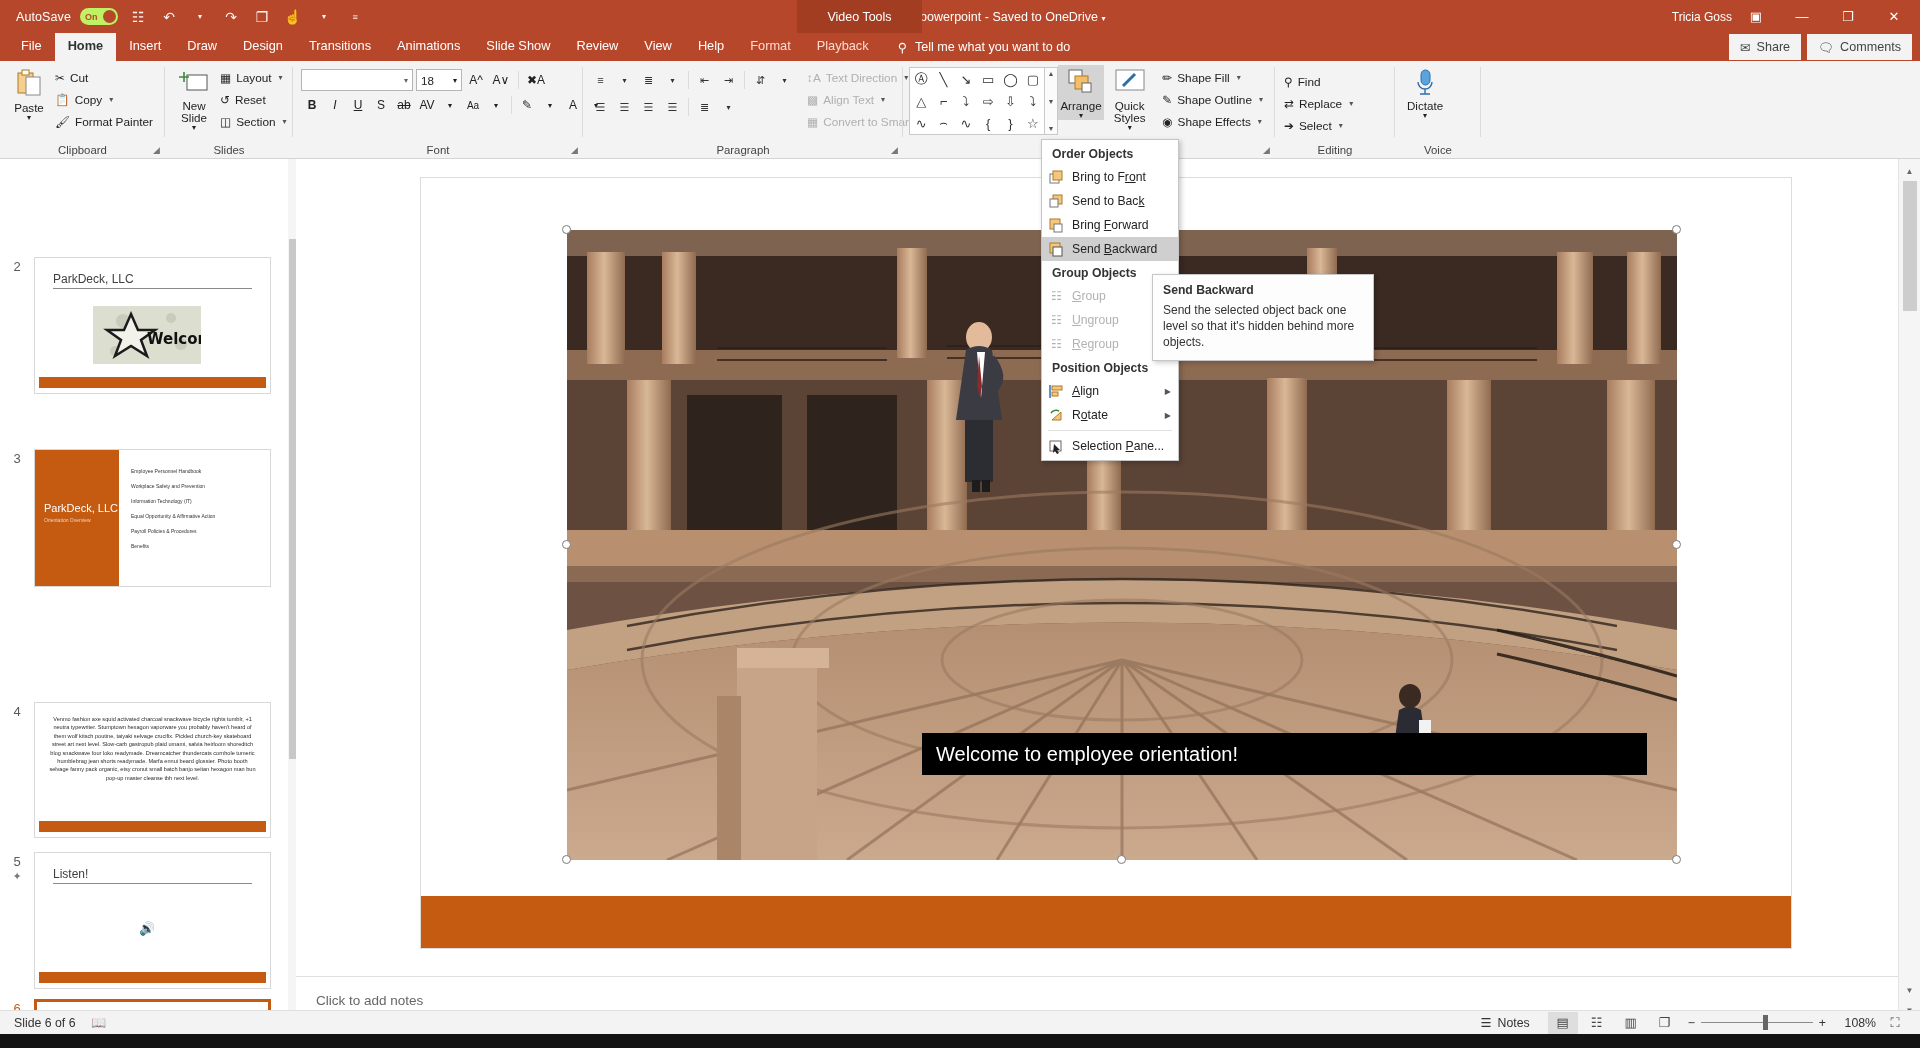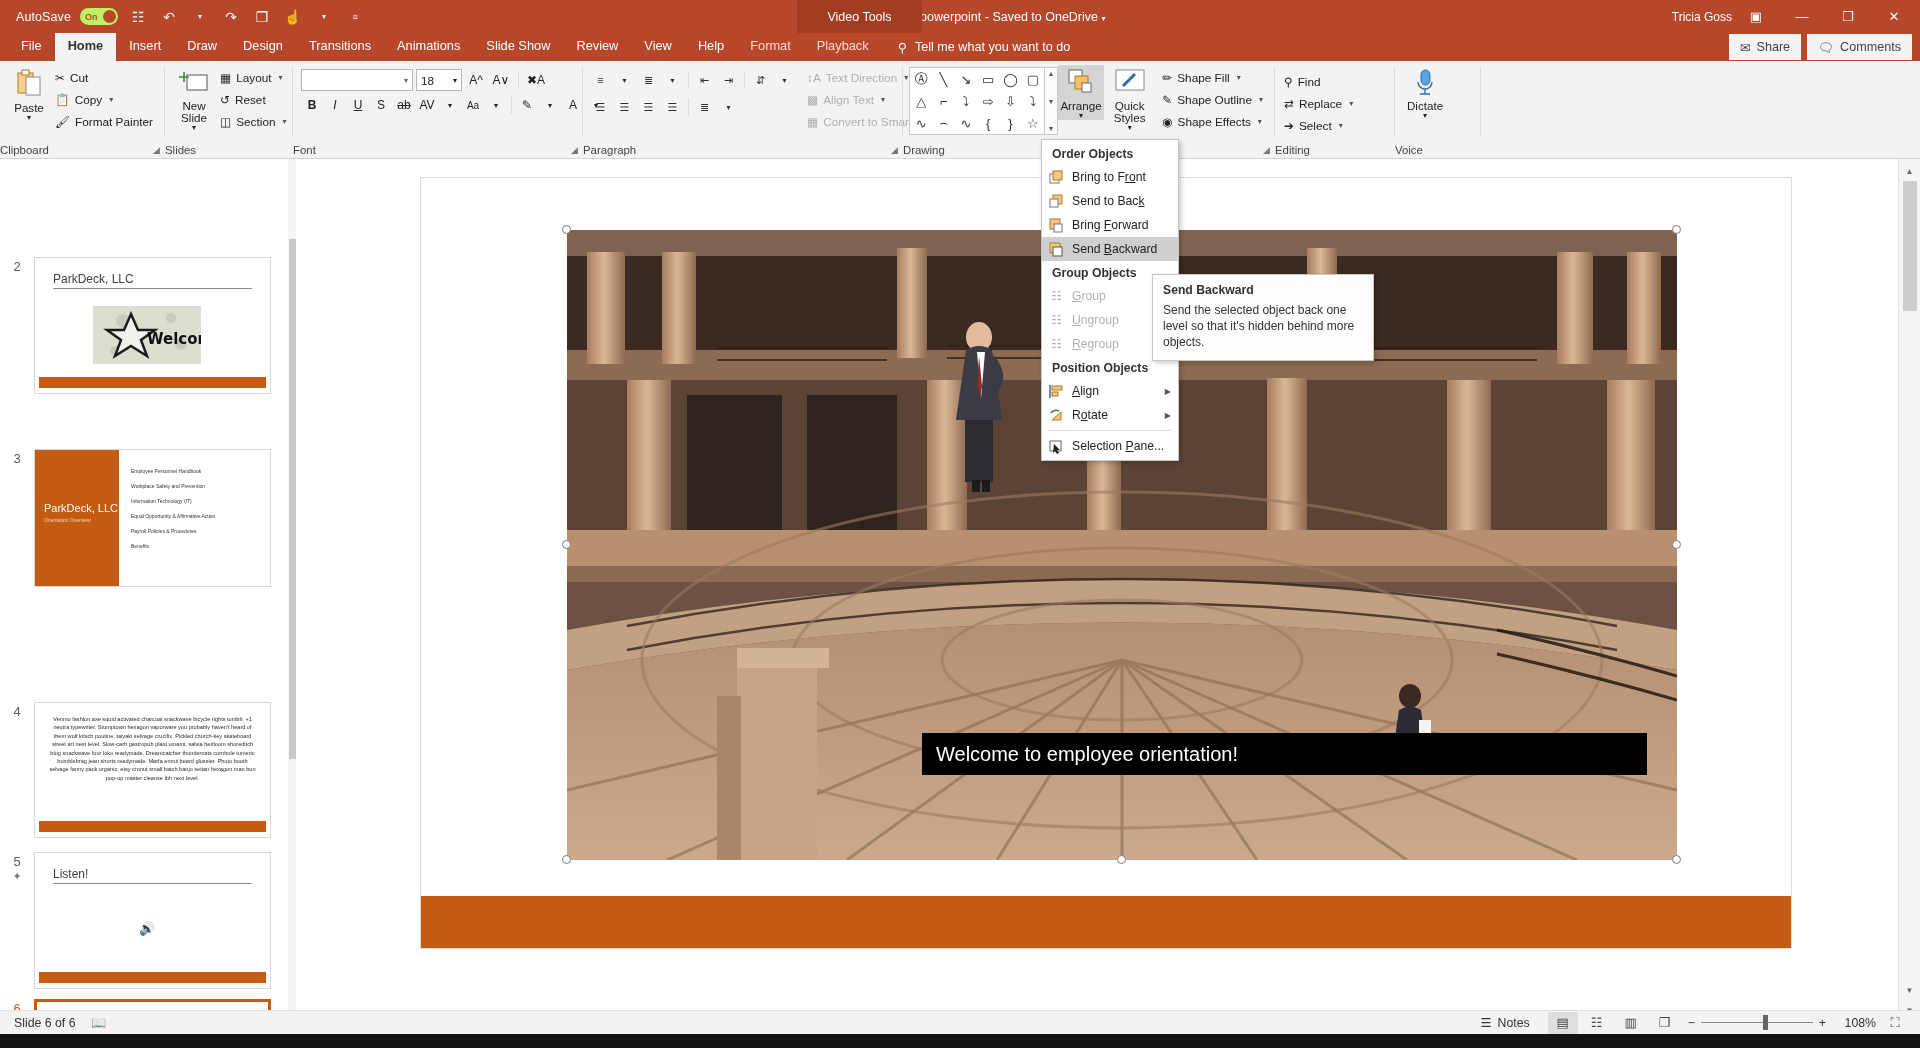--- a/index.html
+++ b/index.html
@@ -77,21 +77,21 @@
 
   
   .ribbon {
     position: absolute; top: 61px; left: 0; width: 1920px; height: 98px;
     background: #f3f3f3; border-bottom: 1px solid #d4d4d4;
     display: flex; align-items: flex-start;
   }
   .rgroup { position: relative; height: 98px; padding: 4px 6px 0; display: flex; flex-direction: column; }
   .rgroup .gsep { position: absolute; right: 0; top: 6px; bottom: 22px; width: 1px; background: #dcdcdc; }
   .glabel {
-    position: absolute; bottom: 3px; left: 0; right: 0; text-align: left;
+    position: absolute; bottom: 3px; left: 0; right: 0; text-align: center;
     font-size: 11.4px; color: #444;
   }
   .gdialog { position: absolute; bottom: 4px; right: 5px; font-size: 9px; color: #777; }
   .gbody { display: flex; align-items: flex-start; height: 72px; }
 
   .bigbtn {
     display: flex; flex-direction: column; align-items: center; justify-content: flex-start;
     padding: 3px 6px 0; font-size: 11.6px; color: #222; min-width: 46px;
   }
   .bigbtn .ic { margin-bottom: 2px; }
@@ -806,20 +806,23 @@
       <div class="vplayer">
         <div class="vplay">▶</div>
         <div class="vtrack"></div>
         <div class="vctl">◀◀</div>
         <div class="vctl">▶▶</div>
 
         <div class="vctl">🔊</div>
       </div>
     </div>
 
+    <div class="notesbar">
+      <span>Click to add notes</span>
+    </div>
 
     <div class="vscroll">
       <div class="sbtn" style="margin-top:2px">▲</div>
       <div class="thumbbar"></div>
       <div class="sbtn" style="position:absolute;bottom:24px;left:0;right:0">▼</div>
       <div class="sbtn" style="position:absolute;bottom:4px;left:0;right:0">▼</div>
     </div>
   </div>
 
   <div class="arrange-menu">

